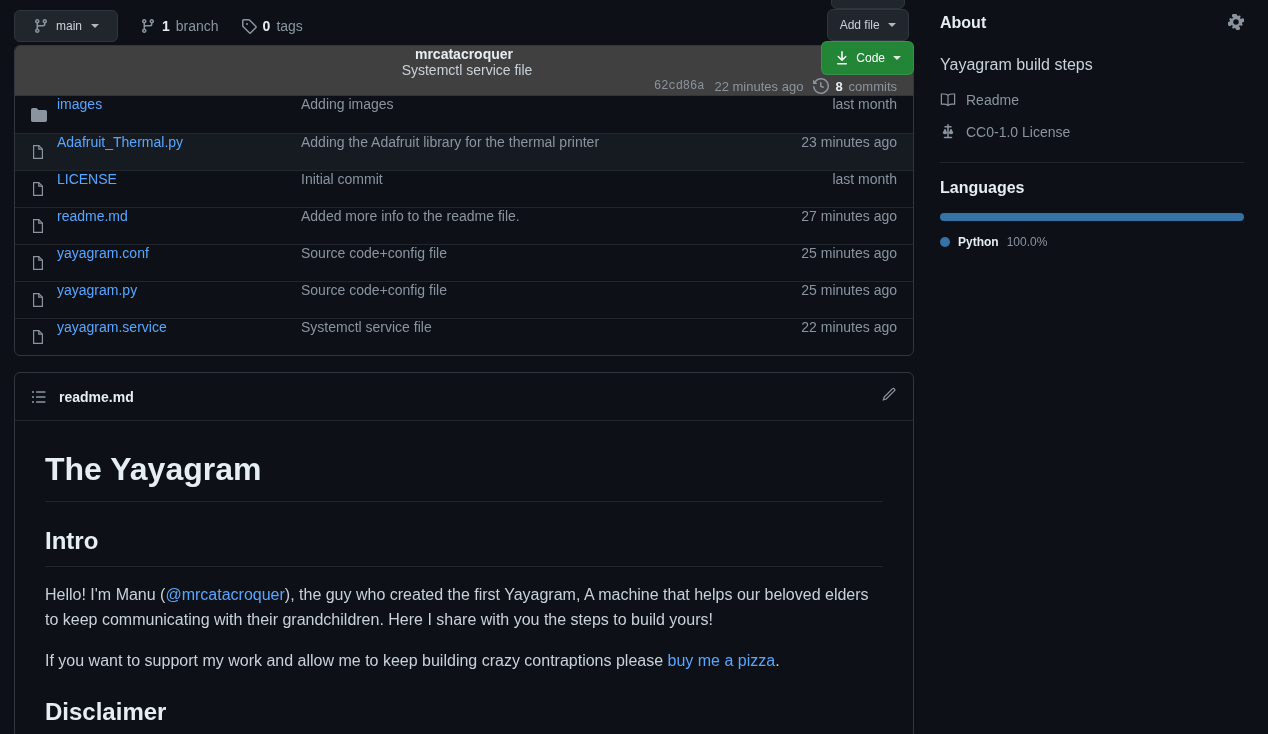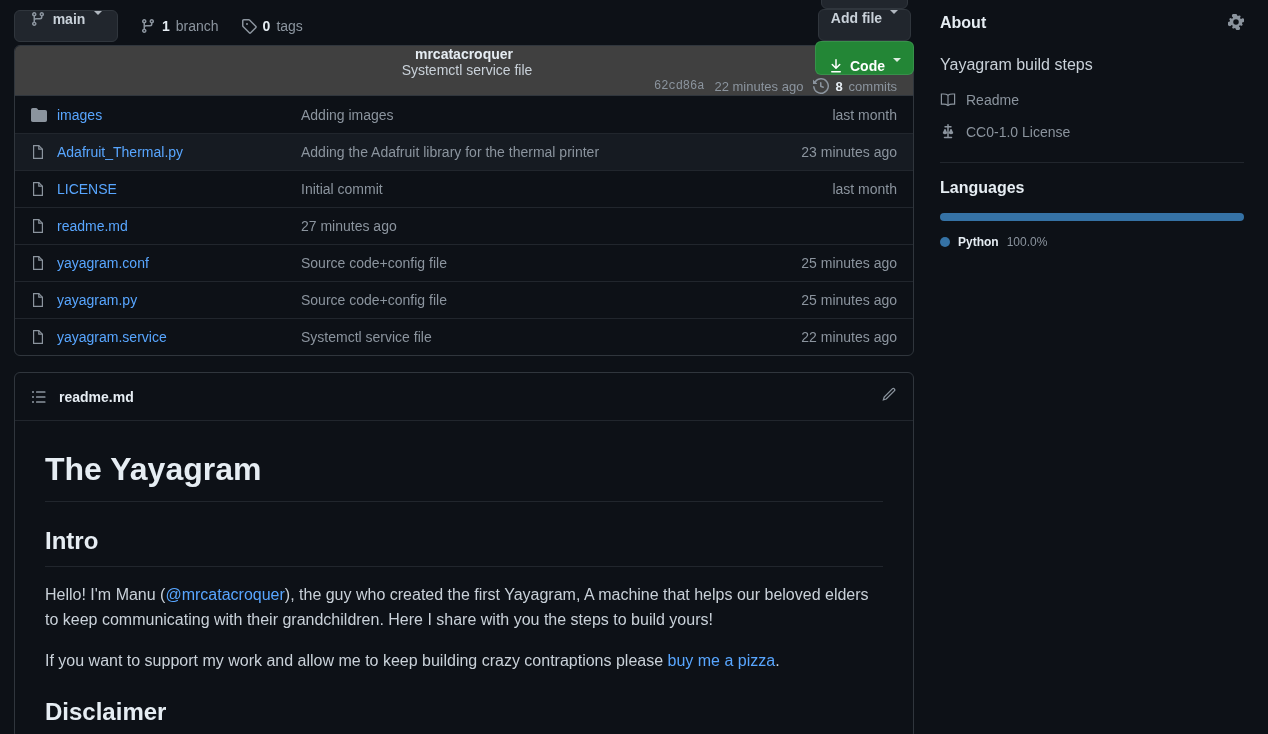--- a/index.html
+++ b/index.html
@@ -28,30 +28,30 @@
 
   
   .toolbar {
     display: flex;
     align-items: center;
     height: 45px;
     padding-top: 7px;
   }
   .btn {
     display: inline-flex;
-    align-items: flex-start;
+    align-items: center;
     gap: 6px;
     height: 32px;
     padding: 0 12px;
     border-radius: 6px;
     background: #21262d;
     border: 1px solid #30363d;
     color: #c9d1d9;
-    font-size: 14px;
-    font-weight: 700;
+    font-size: 12px;
+    font-weight: 400;
     cursor: pointer;
     white-space: nowrap;
   }
   .btn-branch { min-width: 104px; justify-content: center; gap: 7px; }
   .caret {
     display: inline-block;
     width: 0; height: 0;
     border-left: 4px solid transparent;
     border-right: 4px solid transparent;
     border-top: 4px solid currentColor;
@@ -106,21 +106,20 @@
     gap: 10px;
     color: #8b949e;
     font-size: 13px;
   }
   .sha { font-family: "Liberation Mono", monospace; font-size: 12px; color: #8b949e; }
   .commits-count { display: inline-flex; align-items: center; gap: 6px; color: #8b949e; cursor: pointer; }
   .commits-count b { color: #e6edf3; font-weight: 600; }
 
   .frow {
     display: flex;
-    align-items: center;
     height: 37px;
     padding: 0 16px;
     border-top: 1px solid #21262d;
     font-size: 14px;
   }
   .frow:first-of-type { border-top: none; }
   .frow.hover { background: #161b22; }
   .frow .fi { width: 16px; margin-right: 10px; display:flex; align-items:center; justify-content:center; }
   .fname { color: #58a6ff; width: 244px; overflow: hidden; text-overflow: ellipsis; white-space: nowrap; cursor: pointer; }
   .fmsg { color: #8b949e; flex: 1 1 auto; overflow: hidden; text-overflow: ellipsis; white-space: nowrap; cursor: pointer; }
@@ -349,20 +348,21 @@
         </div>
 
         <div class="frow">
           <span class="fi">
             <svg width="16" height="16" viewBox="0 0 16 16" fill="none" stroke="#8b949e" stroke-width="1.2">
                 <path d="M2.6 1.6h5.2l3.6 3.6v9.2H2.6z"></path>
                 <path d="M7.8 1.6v3.6h3.6"></path>
               </svg>
           </span>
           <span class="fname">readme.md</span>
+          <span class="fmsg">Added more info to the readme file.</span>
           <span class="ftime">27 minutes ago</span>
         </div>
 
         <div class="frow">
           <span class="fi">
             <svg width="16" height="16" viewBox="0 0 16 16" fill="none" stroke="#8b949e" stroke-width="1.2">
                 <path d="M2.6 1.6h5.2l3.6 3.6v9.2H2.6z"></path>
                 <path d="M7.8 1.6v3.6h3.6"></path>
               </svg>
           </span>

